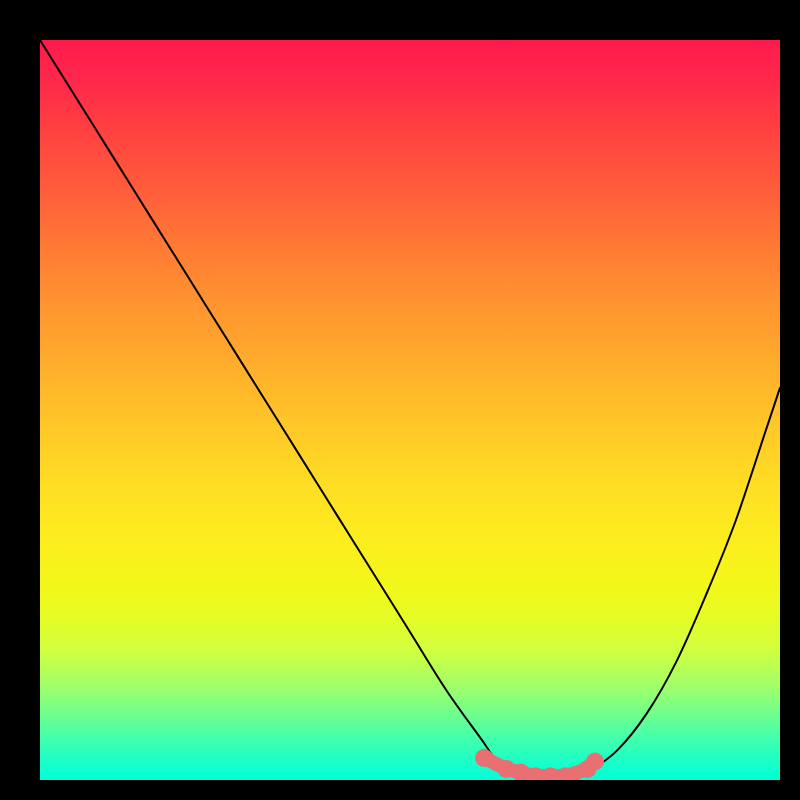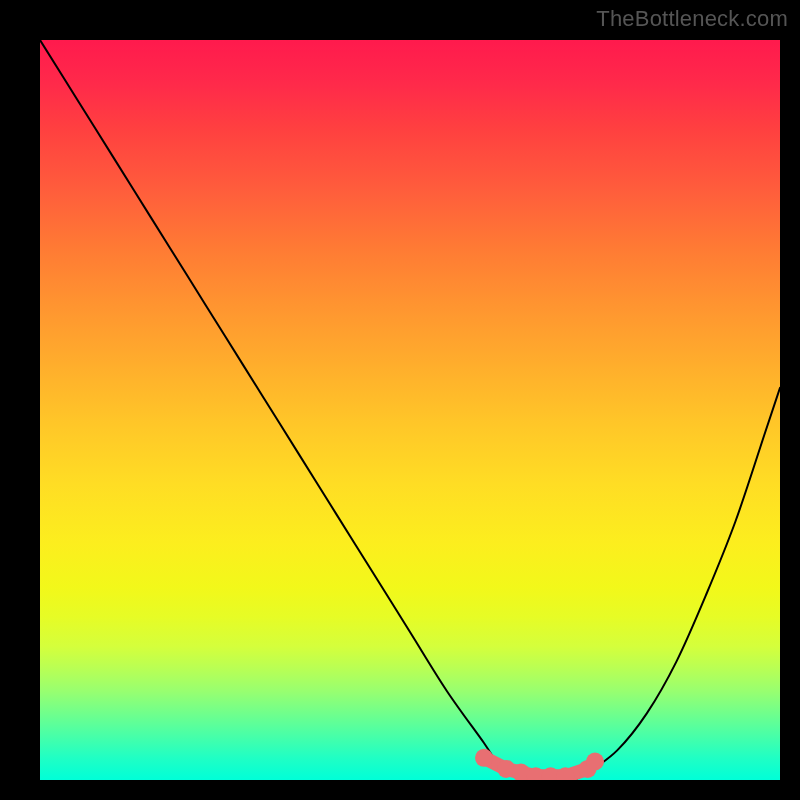--- a/index.html
+++ b/index.html
@@ -60,21 +60,20 @@
     left: 0;
     top: 0;
     width: 740px;
     height: 740px;
   }
 </style>
 </head>
 <body>
 
 <div class="frame">
-  <div class="watermark">TheBottleneck.com</div>
   <div class="plot-area">
     <svg class="curve" viewBox="0 0 740 740" preserveAspectRatio="none">
       <path id="curve-path" fill="none" stroke="#000000" stroke-width="2" stroke-linecap="round" stroke-linejoin="round" d="M 0.00 0.00 C 6.17 9.87, 24.67 39.47, 37.00 59.20 C 49.33 78.93, 61.67 98.67, 74.00 118.40 C 86.33 138.13, 98.67 157.87, 111.00 177.60 C 123.33 197.33, 135.67 217.07, 148.00 236.80 C 160.33 256.53, 172.67 276.27, 185.00 296.00 C 197.33 315.73, 209.67 335.47, 222.00 355.20 C 234.33 374.93, 246.67 394.67, 259.00 414.40 C 271.33 434.13, 283.67 453.87, 296.00 473.60 C 308.33 493.33, 320.67 513.07, 333.00 532.80 C 345.33 552.53, 357.67 572.27, 370.00 592.00 C 382.33 611.73, 394.67 632.70, 407.00 651.20 C 419.33 669.70, 435.37 690.67, 444.00 703.00 C 452.63 715.33, 453.87 720.27, 458.80 725.20 C 463.73 730.13, 468.67 730.13, 473.60 732.60 C 478.53 735.07, 483.47 738.77, 488.40 740.00 C 493.33 741.23, 498.27 740.00, 503.20 740.00 C 508.13 740.00, 513.07 740.00, 518.00 740.00 C 522.93 740.00, 527.87 741.23, 532.80 740.00 C 537.73 738.77, 540.20 737.53, 547.60 732.60 C 555.00 727.67, 567.33 720.27, 577.20 710.40 C 587.07 700.53, 596.93 688.20, 606.80 673.40 C 616.67 658.60, 626.53 641.33, 636.40 621.60 C 646.27 601.87, 656.13 578.43, 666.00 555.00 C 675.87 531.57, 685.73 508.13, 695.60 481.00 C 705.47 453.87, 717.80 414.40, 725.20 392.20 C 732.60 370.00, 737.53 355.20, 740.00 347.80"></path>
       <g id="marker-group">
           <path d="M 444.00 717.80 L 466.20 728.90 L 481.00 732.60 L 495.80 736.30 L 510.60 736.30 L 525.40 736.30 L 547.60 728.90 L 555.00 721.50" stroke="#e86f72" stroke-width="14" stroke-linecap="round" stroke-linejoin="round" fill="none"></path>
           <circle cx="444.00" cy="717.80" r="9" fill="#e86f72"></circle>
           <circle cx="466.20" cy="728.90" r="9" fill="#e86f72"></circle>
           <circle cx="481.00" cy="732.60" r="9" fill="#e86f72"></circle>
           <circle cx="495.80" cy="736.30" r="9" fill="#e86f72"></circle>
           <circle cx="510.60" cy="736.30" r="9" fill="#e86f72"></circle>

